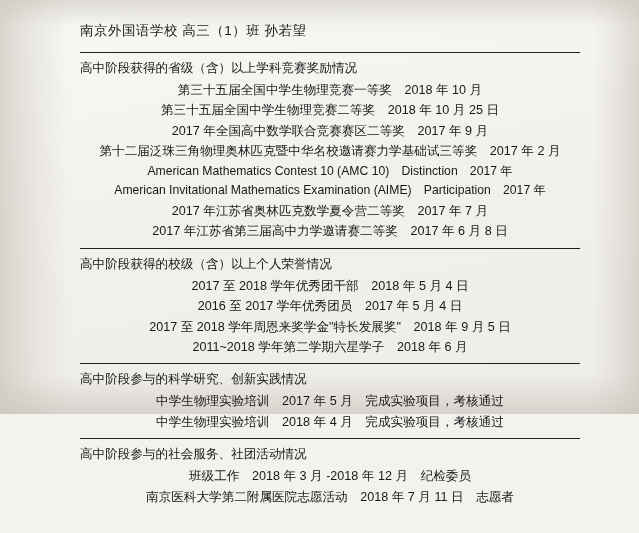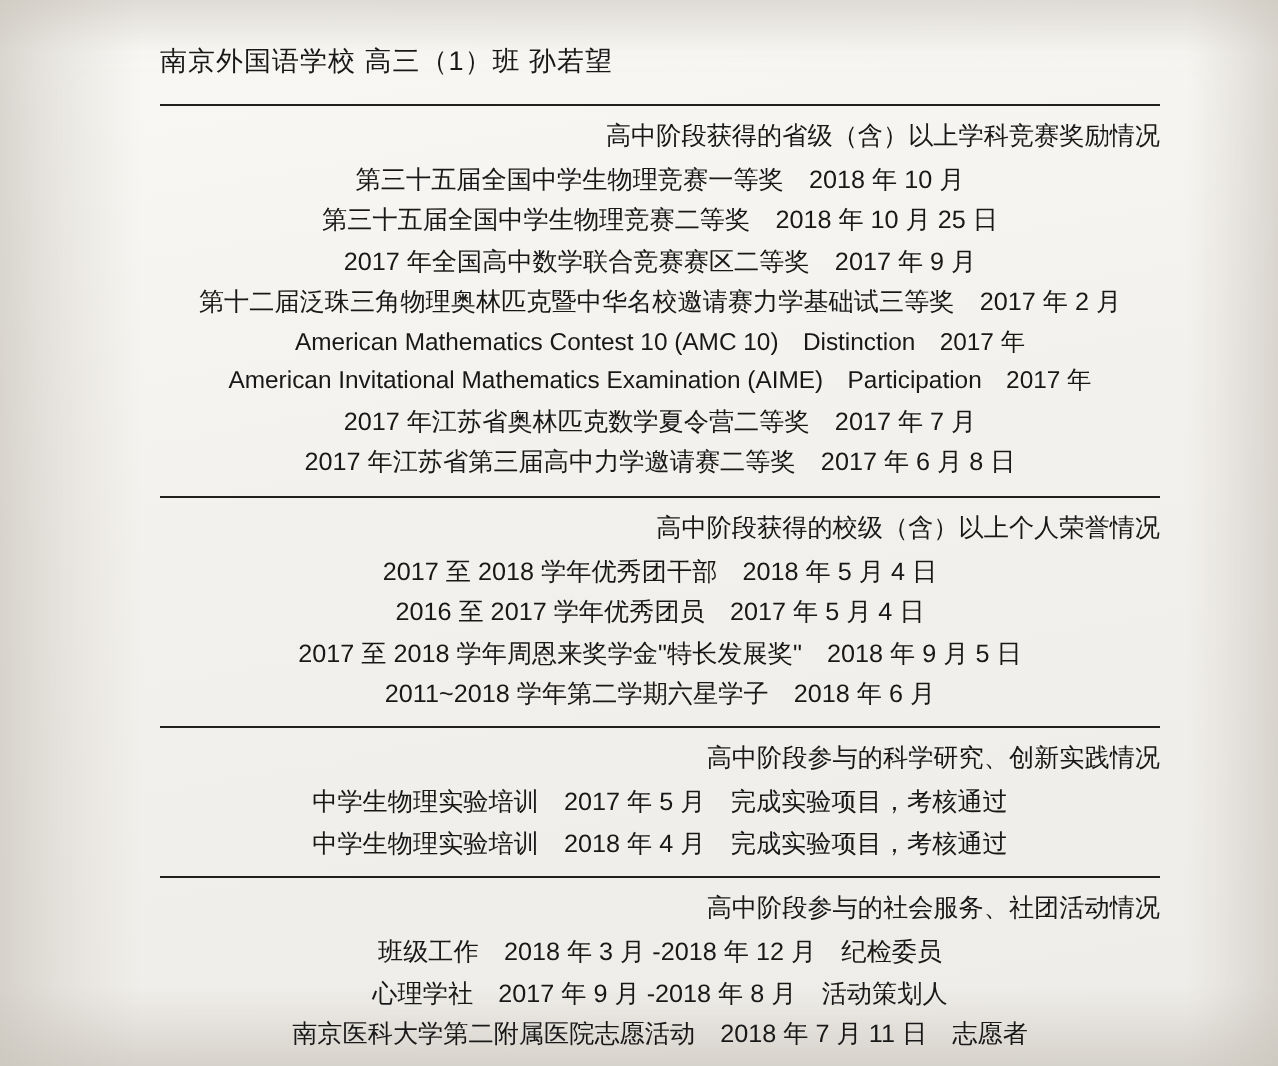--- a/index.html
+++ b/index.html
@@ -9,21 +9,21 @@
   body {
     width: 639px;
     height: 533px;
     background: #f4f2ee;
     font-family: "Liberation Sans", sans-serif;
     overflow: hidden;
   }
   #page {
     position: relative;
     width: 639px;
-    height: 533px;
+    height: 414px;
     background: #f6f4f0;
     background-image: linear-gradient(170deg, #f9f8f5 0%, #f3f1ed 45%, #eeece8 100%);
   }
   
   #page:before {
     content: "";
     position: absolute;
     left: 0; top: 0; right: 0; bottom: 0;
     box-shadow: inset 0 0 36px rgba(150,145,135,0.22);
     pointer-events: none;
@@ -47,21 +47,20 @@
     margin: 6px 0 7px 0;
     width: 100%;
   }
   .rule.thin {
     border-top-width: 1.2px;
   }
   .sect-title {
     font-size: 12.6px;
     margin: 2px 0 3px 0;
     white-space: nowrap;
-    text-align: right;
   }
   .row {
     font-size: 12.6px;
     line-height: 1.62;
     white-space: nowrap;
     text-align: center;
   }
   .rows {
     margin-bottom: 3px;
   }
@@ -135,18 +134,17 @@
     <div class="rows">
       <div class="row">中学生物理实验培训　2017 年 5 月　完成实验项目，考核通过</div>
       <div class="row">中学生物理实验培训　2018 年 4 月　完成实验项目，考核通过</div>
     </div>
 
     <hr class="rule thin">
 
     <div class="sect-title">高中阶段参与的社会服务、社团活动情况</div>
     <div class="rows">
       <div class="row">班级工作　2018 年 3 月 -2018 年 12 月　纪检委员</div>
-      <div class="row">心理学社　2017 年 9 月 -2018 年 8 月　活动策划人</div>
       <div class="row">南京医科大学第二附属医院志愿活动　2018 年 7 月 11 日　志愿者</div>
     </div>
 
   </div>
 </div>
 
 </body></html>

